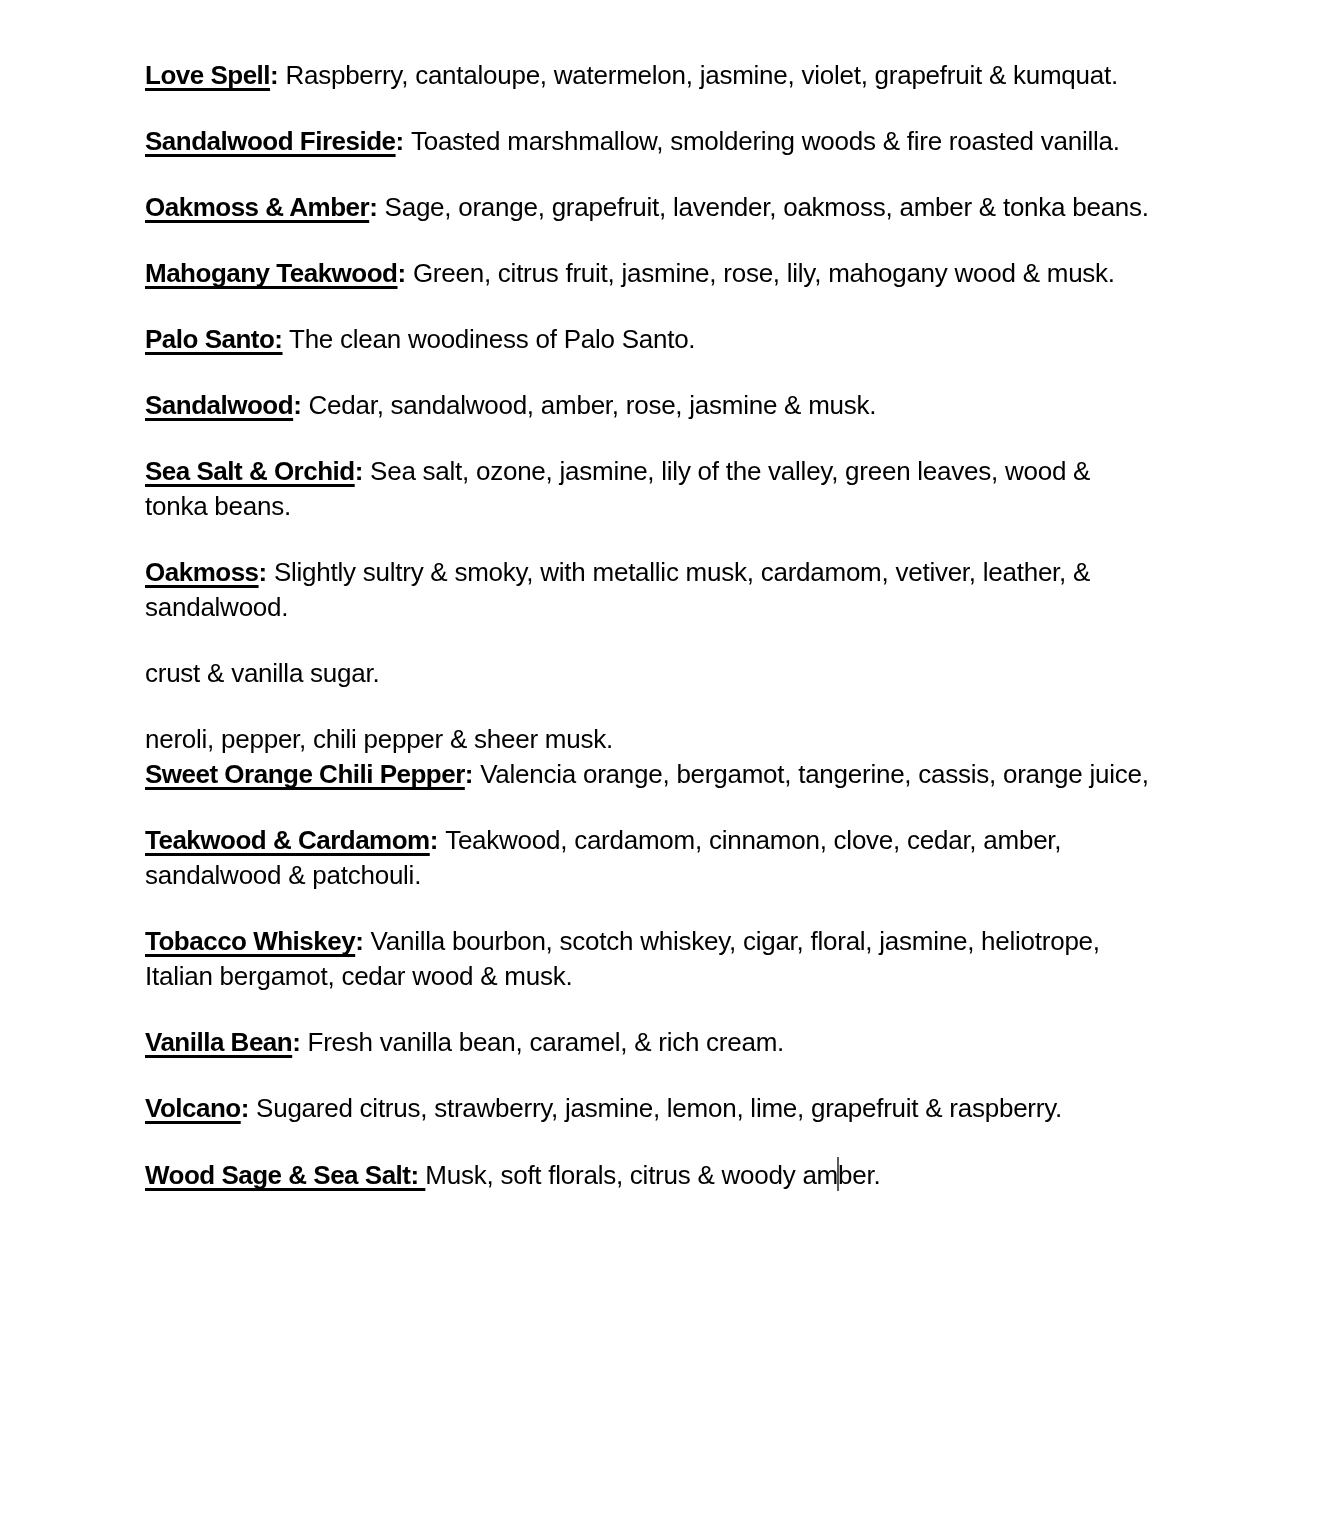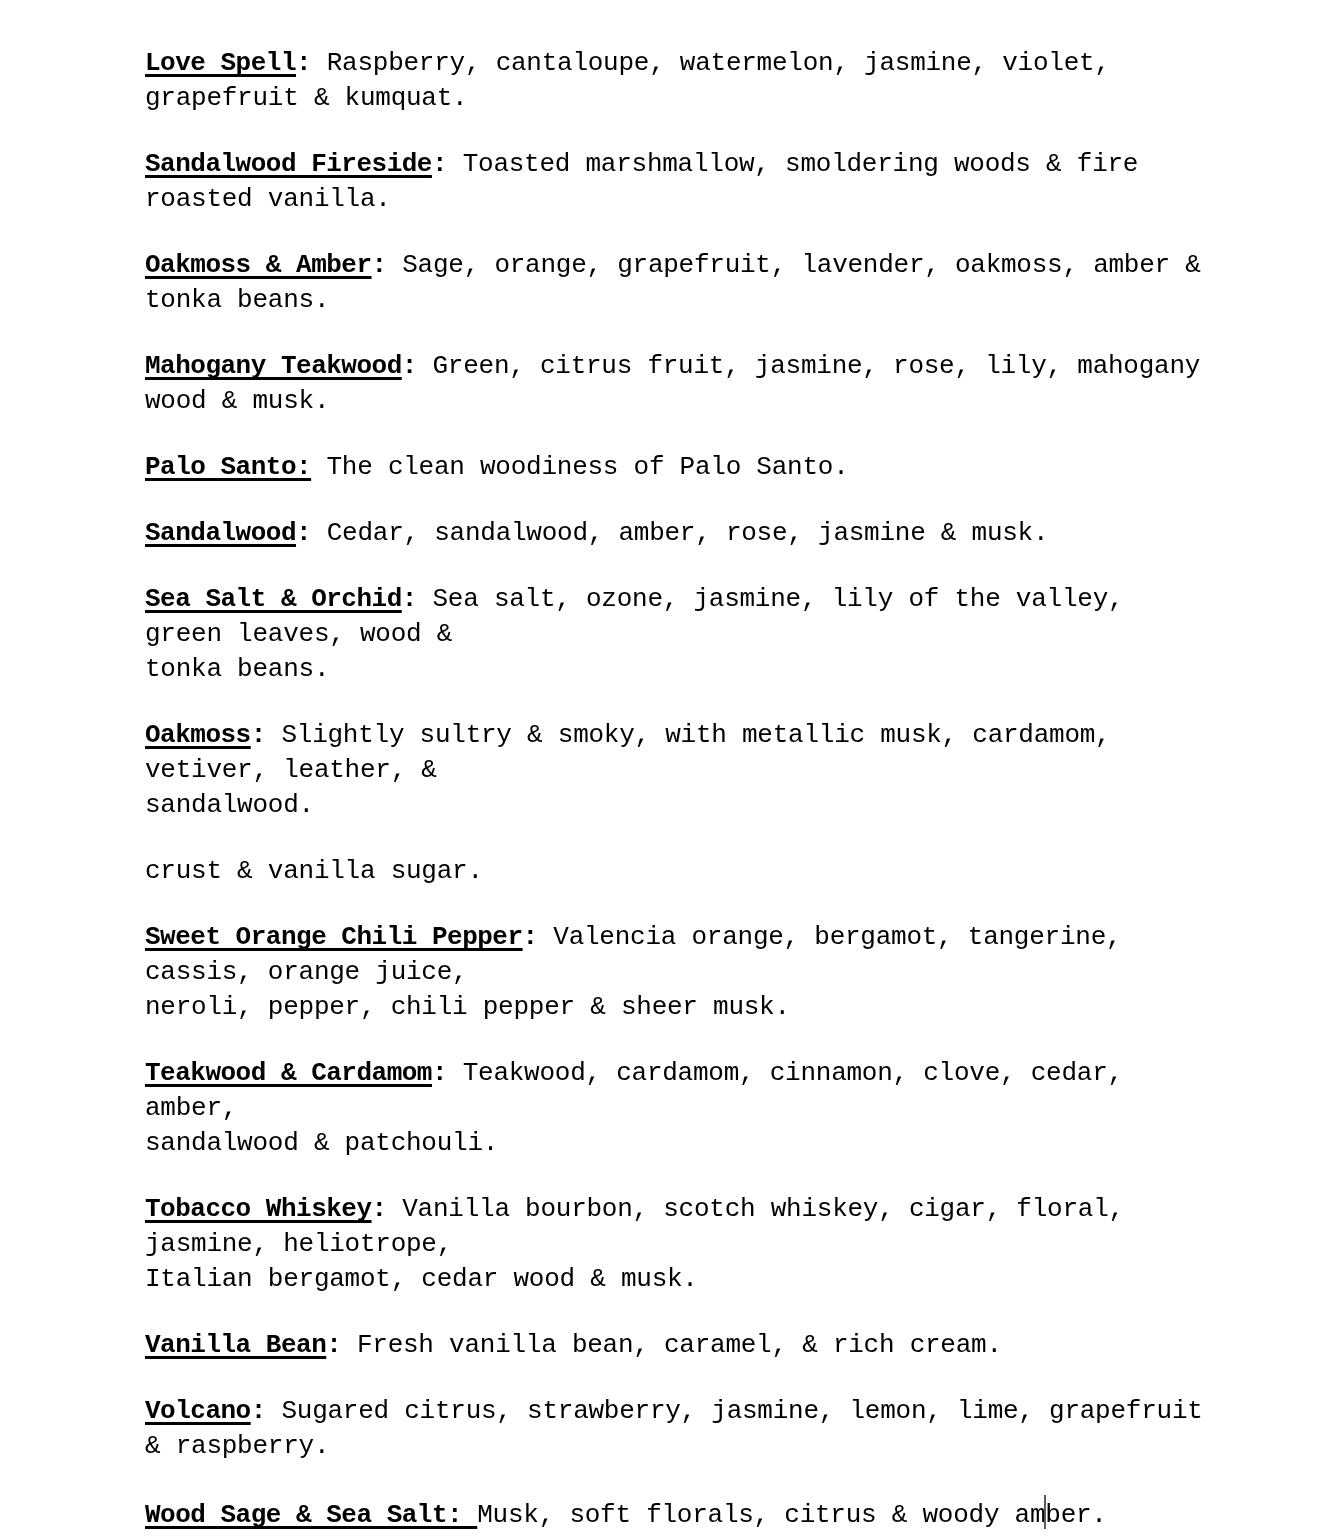--- a/index.html
+++ b/index.html
@@ -10,25 +10,26 @@
     width: 1326px;
     height: 1540px;
     background: #ffffff;
     overflow: hidden;
   }
   .page {
     box-sizing: border-box;
     width: 1326px;
     height: 1330px;
     padding: 46px 120px 0 145px;
-    font-family: Liberation Mono, monospace;
+    font-family: Liberation Sans, sans-serif;
     font-size: 26px;
     line-height: 35px;
     color: #000000;
     letter-spacing: -0.25px;
+    margin-top: 12px;
   }
   .entry {
     margin: 0 0 31px 0;
   }
   .line {
     min-height: 35px;
   }
   .name {
     font-weight: 700;
     letter-spacing: -0.5px;
@@ -85,22 +86,22 @@
   <div class="entry">
     <div class="line"><span class="name">Oakmoss</span><span class="colon">: </span><span class="desc">Slightly sultry &amp; smoky, with metallic musk, cardamom, vetiver, leather, &amp;</span></div>
   <div class="line">sandalwood.</div>
     </div>
 
   <div class="entry">
   <div class="line">crust &amp; vanilla sugar.</div>
     </div>
 
   <div class="entry">
-    <div class="line"><span class="name">Sweet Orange Chili Pepper</span><span class="colon">: </span><span class="desc">Valencia orange, bergamot, tangerine, cassis, orange juice,</span></div>
-  <div class="line">neroli, pepper, chili pepper &amp; sheer musk.</div>
+    <div class="line">neroli, pepper, chili pepper &amp; sheer musk.</div>
+  <div class="line"><span class="name">Sweet Orange Chili Pepper</span><span class="colon">: </span><span class="desc">Valencia orange, bergamot, tangerine, cassis, orange juice,</span></div>
     </div>
 
   <div class="entry">
     <div class="line"><span class="name">Teakwood &amp; Cardamom</span><span class="colon">: </span><span class="desc">Teakwood, cardamom, cinnamon, clove, cedar, amber,</span></div>
   <div class="line">sandalwood &amp; patchouli.</div>
     </div>
 
   <div class="entry">
     <div class="line"><span class="name">Tobacco Whiskey</span><span class="colon">: </span><span class="desc">Vanilla bourbon, scotch whiskey, cigar, floral, jasmine, heliotrope,</span></div>
   <div class="line">Italian bergamot, cedar wood &amp; musk.</div>

